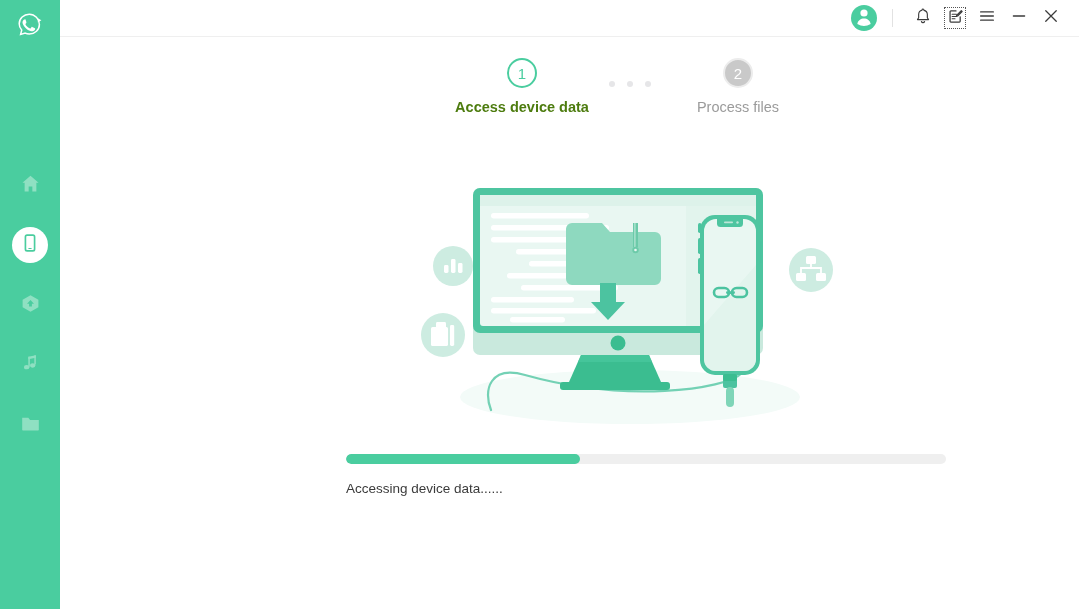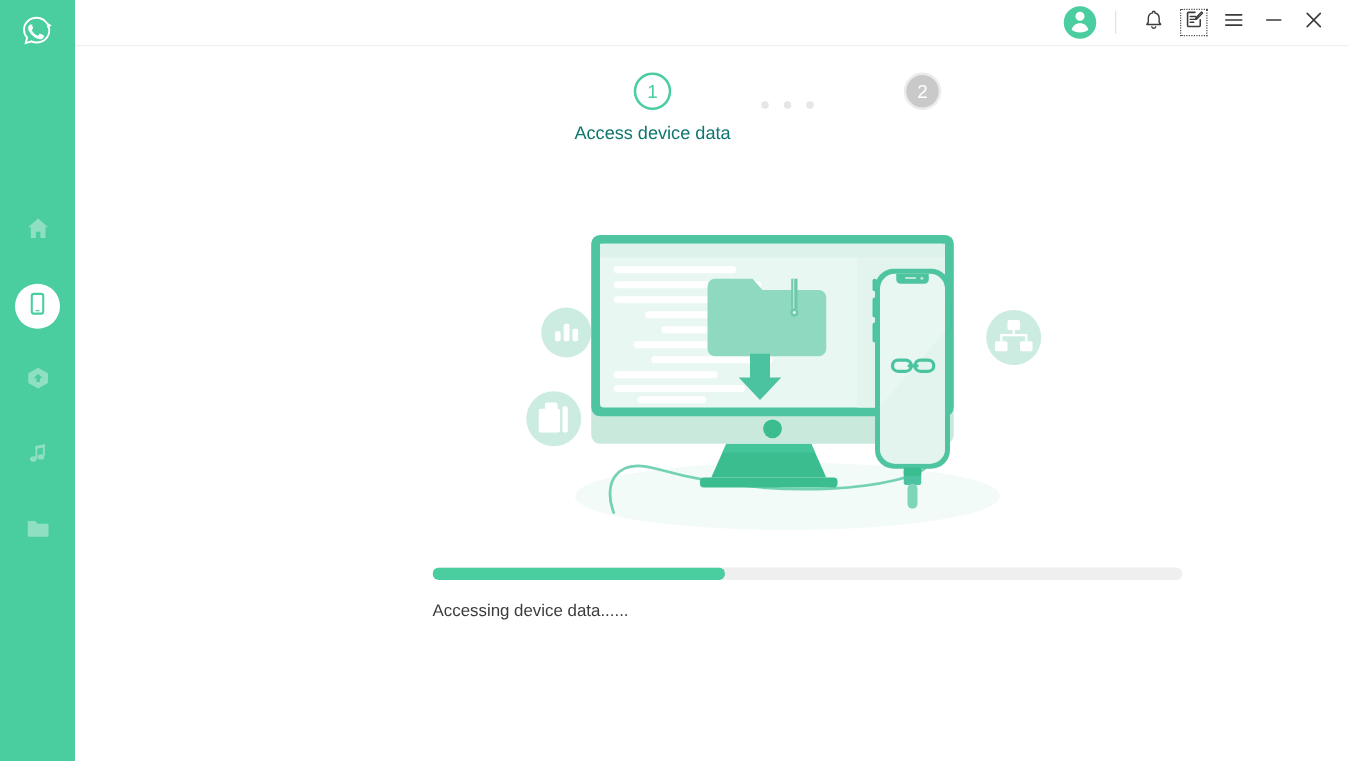--- a/index.html
+++ b/index.html
@@ -145,22 +145,22 @@
   }
   .step-1 { left: 342px; width: 240px; }
   .step-1 .step-circle {
     border: 2px solid #4ACD9F;
     background: #ffffff;
     color: #4ACD9F;
   }
   .step-1 .step-label {
     margin-top: 11px;
     font-size: 14.5px;
-    font-weight: normal;
-    color: #0f766e;
+    font-weight: bold;
+    color: #4d7c0f;
     text-align: center;
   }
   .step-2 { left: 558px; width: 240px; }
   .step-2 .step-circle {
     border: 2px solid #ececec;
     background: #c9c9c9;
     color: #ffffff;
   }
   .step-2 .step-label {
     margin-top: 11px;
@@ -364,20 +364,21 @@
       </div>
 
       <div class="dots">
         <span class="dot"></span>
         <span class="dot"></span>
         <span class="dot"></span>
       </div>
 
       <div class="step step-2">
         <div class="step-circle">2</div>
+        <div class="step-label">Process files</div>
       </div>
     </div>
 
     <div class="illustration">
       <svg width="460" height="260" viewBox="0 0 460 260">
 
         <ellipse cx="235" cy="222" rx="170" ry="27" fill="#f3fbf8"></ellipse>
 
         <path d="M347 198 C 330 215, 230 228, 130 200 C 95 190, 88 215, 96 235" fill="none" stroke="#5cc9a8" stroke-width="2.2" stroke-linecap="round" opacity="0.85"></path>
 

